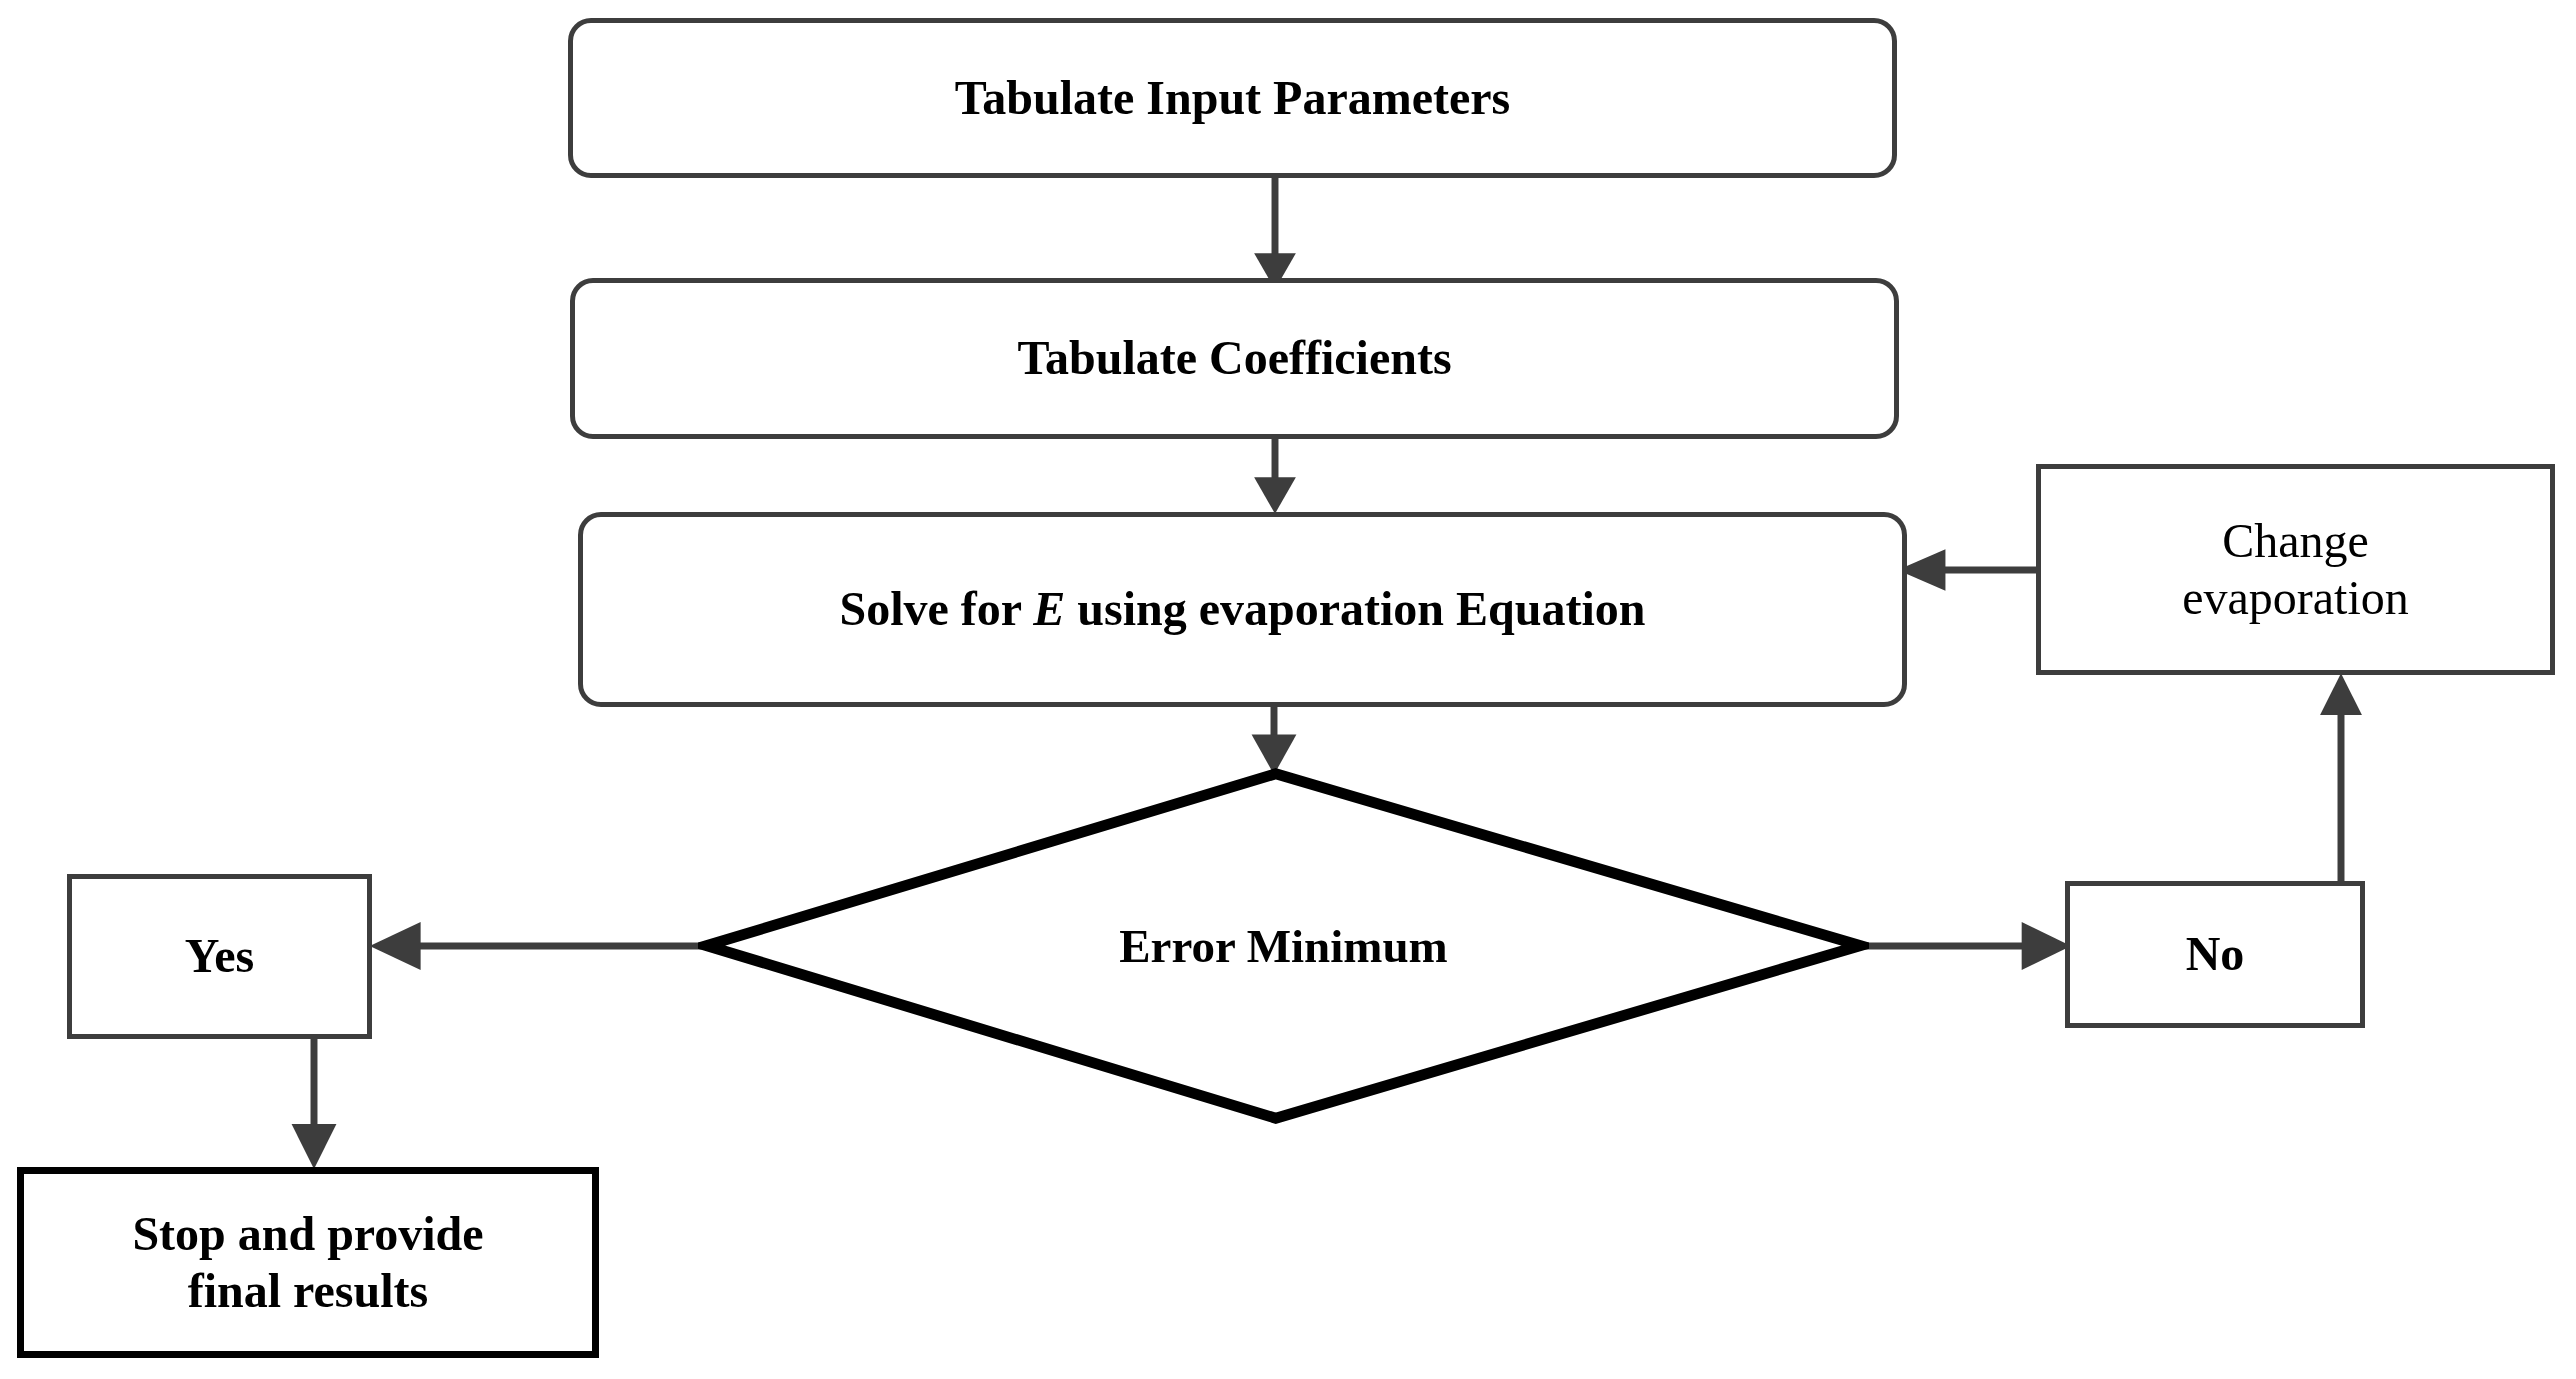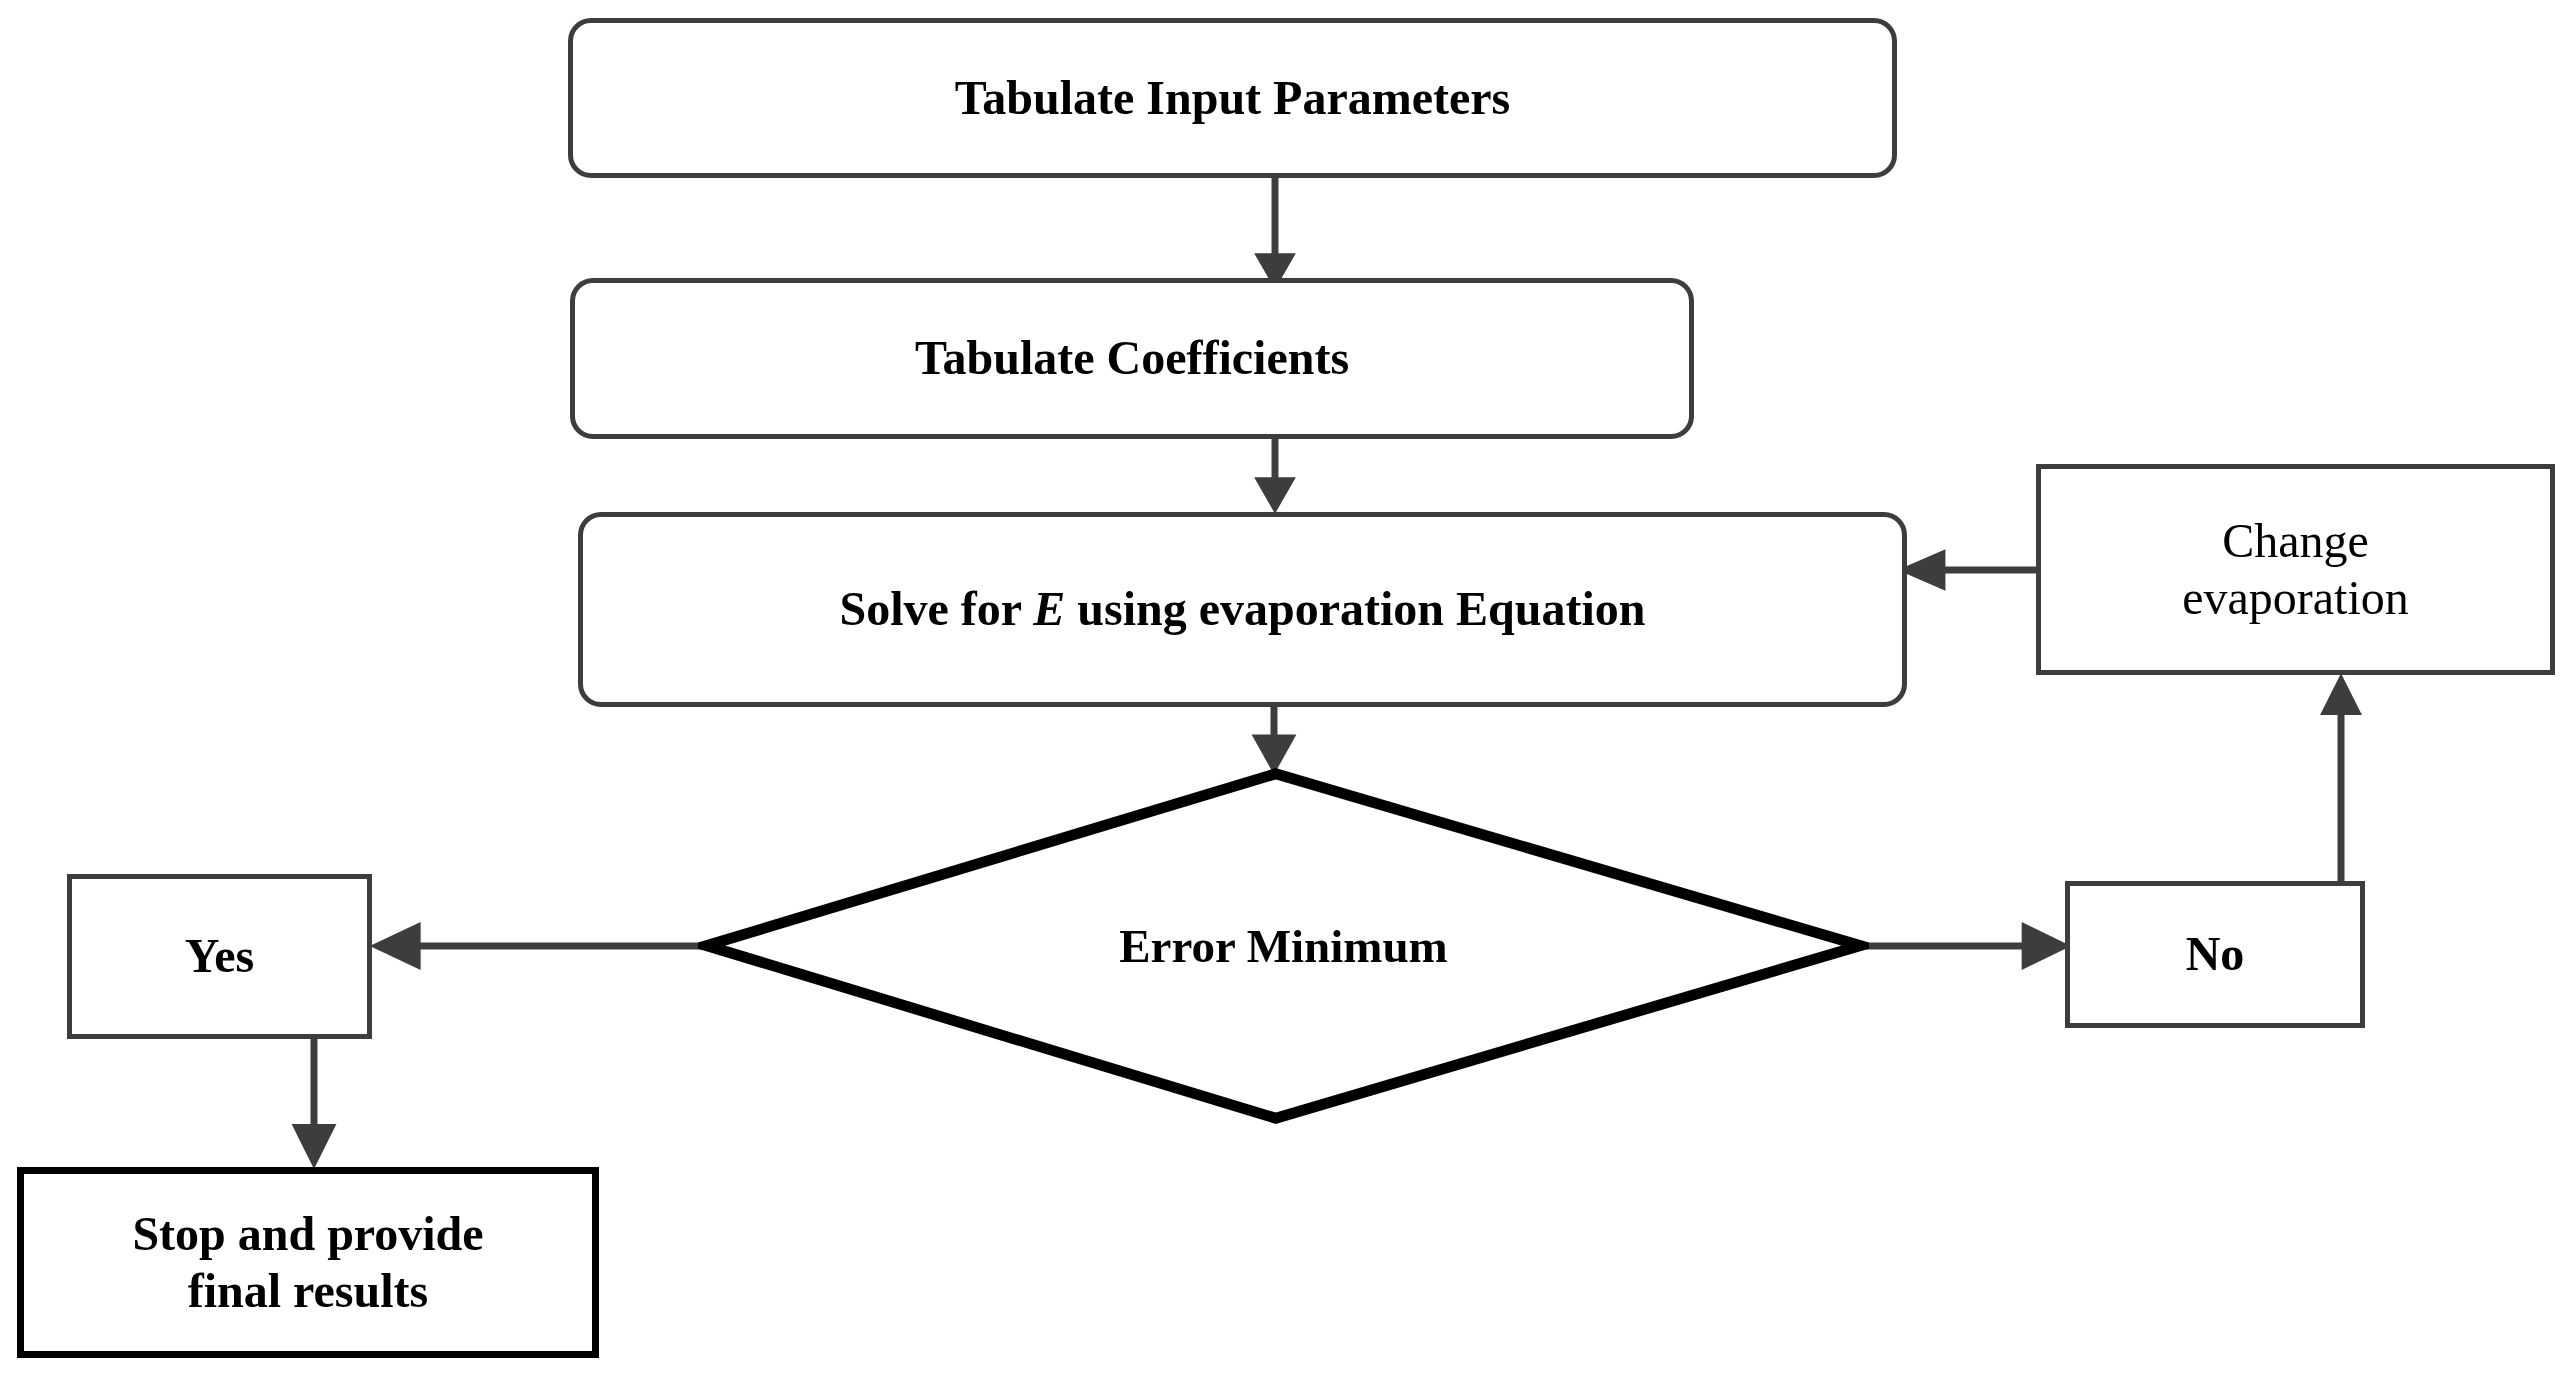--- a/index.html
+++ b/index.html
@@ -140,21 +140,21 @@
     <svg width="70" height="151" viewBox="0 0 90 195">
       <line x1="45" y1="0" x2="45" y2="140" stroke="#3d3d3d" stroke-width="9"></line>
       <polygon points="16,128 74,128 45,186" fill="#3d3d3d"></polygon>
     </svg>
   </div>
 
   <div class="node proc" style="left:568px; top:18px; width:1329px; height:160px;">
     <span class="label">Tabulate Input Parameters</span>
   </div>
 
-  <div class="node proc" style="left:570px; top:278px; width:1124px; height:161px;">
+  <div class="node proc" style="left:570px; top:278px; width:1329px; height:161px;">
     <span class="label">Tabulate Coefficients</span>
   </div>
 
   <div class="node proc" style="left:578px; top:512px; width:1329px; height:195px;">
     <span class="label"><span>Solve for </span><span class="em">E</span><span> using evaporation Equation</span></span>
   </div>
 
   <div class="node rect-note" style="left:2036px; top:464px; width:519px; height:211px;align-items:center;">
     <span class="label"><span>Change</span><br><span>evaporation</span></span>
   </div>

